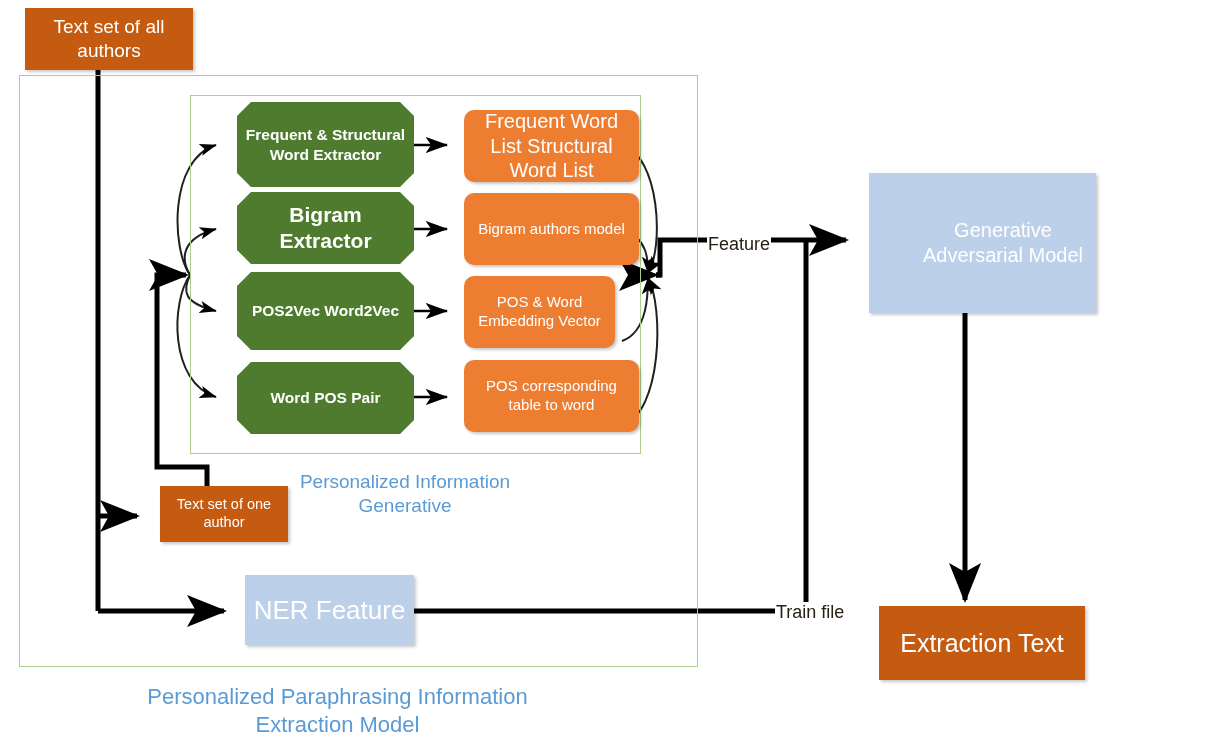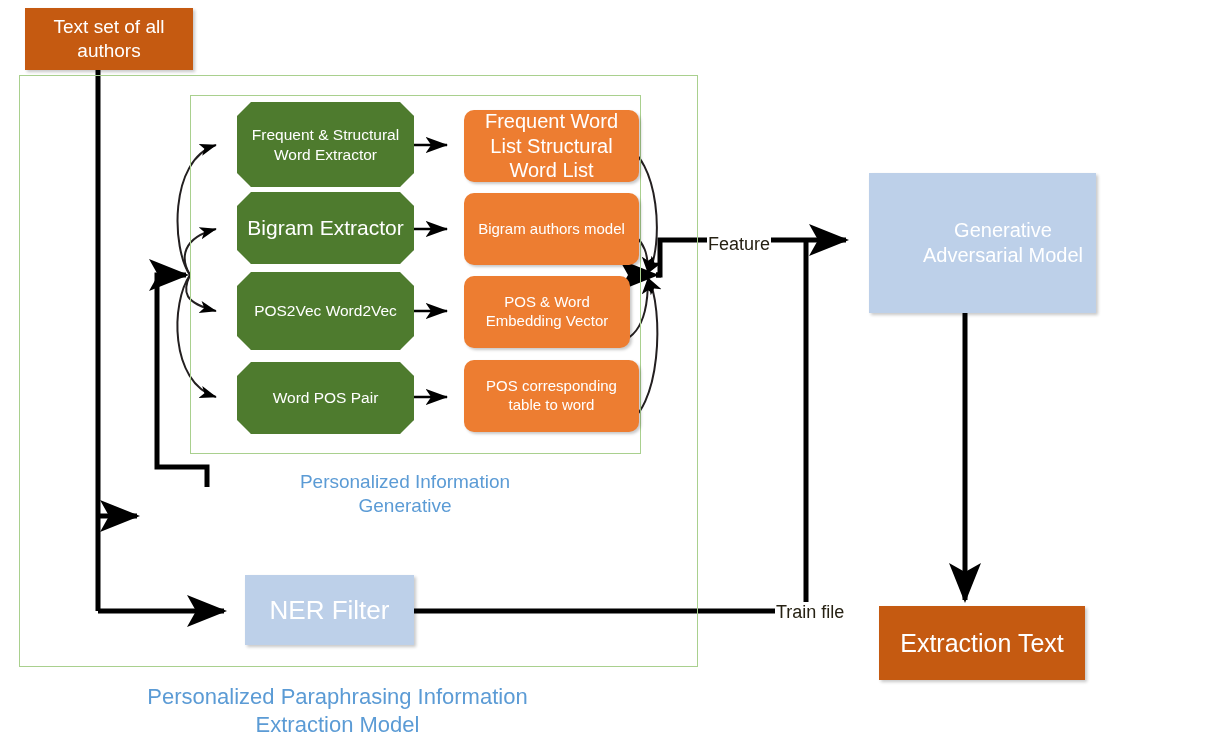--- a/index.html
+++ b/index.html
@@ -45,21 +45,21 @@
     position: absolute;
     box-sizing: border-box;
     border: 1.5px solid #A9D08E;
     background: transparent;
     z-index: 1;
   }
 
   
   .dark-orange { background: #C55A11; }
   .orange      { background: #ED7D31; border-radius: 10px; }
-  .green       { background: #4E7B2E; }
+  .green       { background: #4E7B2E; font-weight: bold; }
   .blue        { background: #BDD0E9; }
 
   
   .octo {
     clip-path: polygon(14px 0, calc(100% - 14px) 0, 100% 14px, 100% calc(100% - 14px),
                        calc(100% - 14px) 100%, 14px 100%, 0 calc(100% - 14px), 0 14px);
   }
 
   
   .caption {
@@ -145,30 +145,33 @@
   <div class="node green octo" style="left:220px; top:362px; width:177px; height:72px; font-size:15.5px;">
     <span>Word POS Pair</span>
   </div>
 
   <div class="node orange" style="left:447px; top:110px; width:175px; height:72px; font-size:20px;">
     <span>Frequent Word List Structural Word List</span>
   </div>
   <div class="node orange" style="left:447px; top:193px; width:175px; height:72px; font-size:15px;">
     <span>Bigram authors model</span>
   </div>
-  <div class="node orange" style="left:447px; top:276px; width:166px; height:72px; font-size:15px;">
+  <div class="node orange" style="left:447px; top:276px; width:151px; height:72px; font-size:15px;">
     <span>POS &amp; Word Embedding Vector</span>
   </div>
   <div class="node orange" style="left:447px; top:360px; width:175px; height:72px; font-size:15px;">
     <span>POS corresponding table to word</span>
   </div>
 
+  <div class="node dark-orange" style="left:143px; top:486px; width:128px; height:56px; font-size:14.5px;">
+    <span>Text set of one author</span>
+  </div>
 
   <div class="node blue" style="left:228px; top:575px; width:169px; height:70px; font-size:26px;">
-    <span>NER Filter</span>
+    <span>NER Feature</span>
   </div>
 
   <div class="node blue" style="left:852px; top:173px; width:227px; height:140px; font-size:20px;padding-left:41px;">
     <span>Generative Adversarial Model</span>
   </div>
 
   <div class="node dark-orange" style="left:862px; top:606px; width:206px; height:74px; font-size:25px;">
     <span>Extraction Text</span>
   </div>
 

